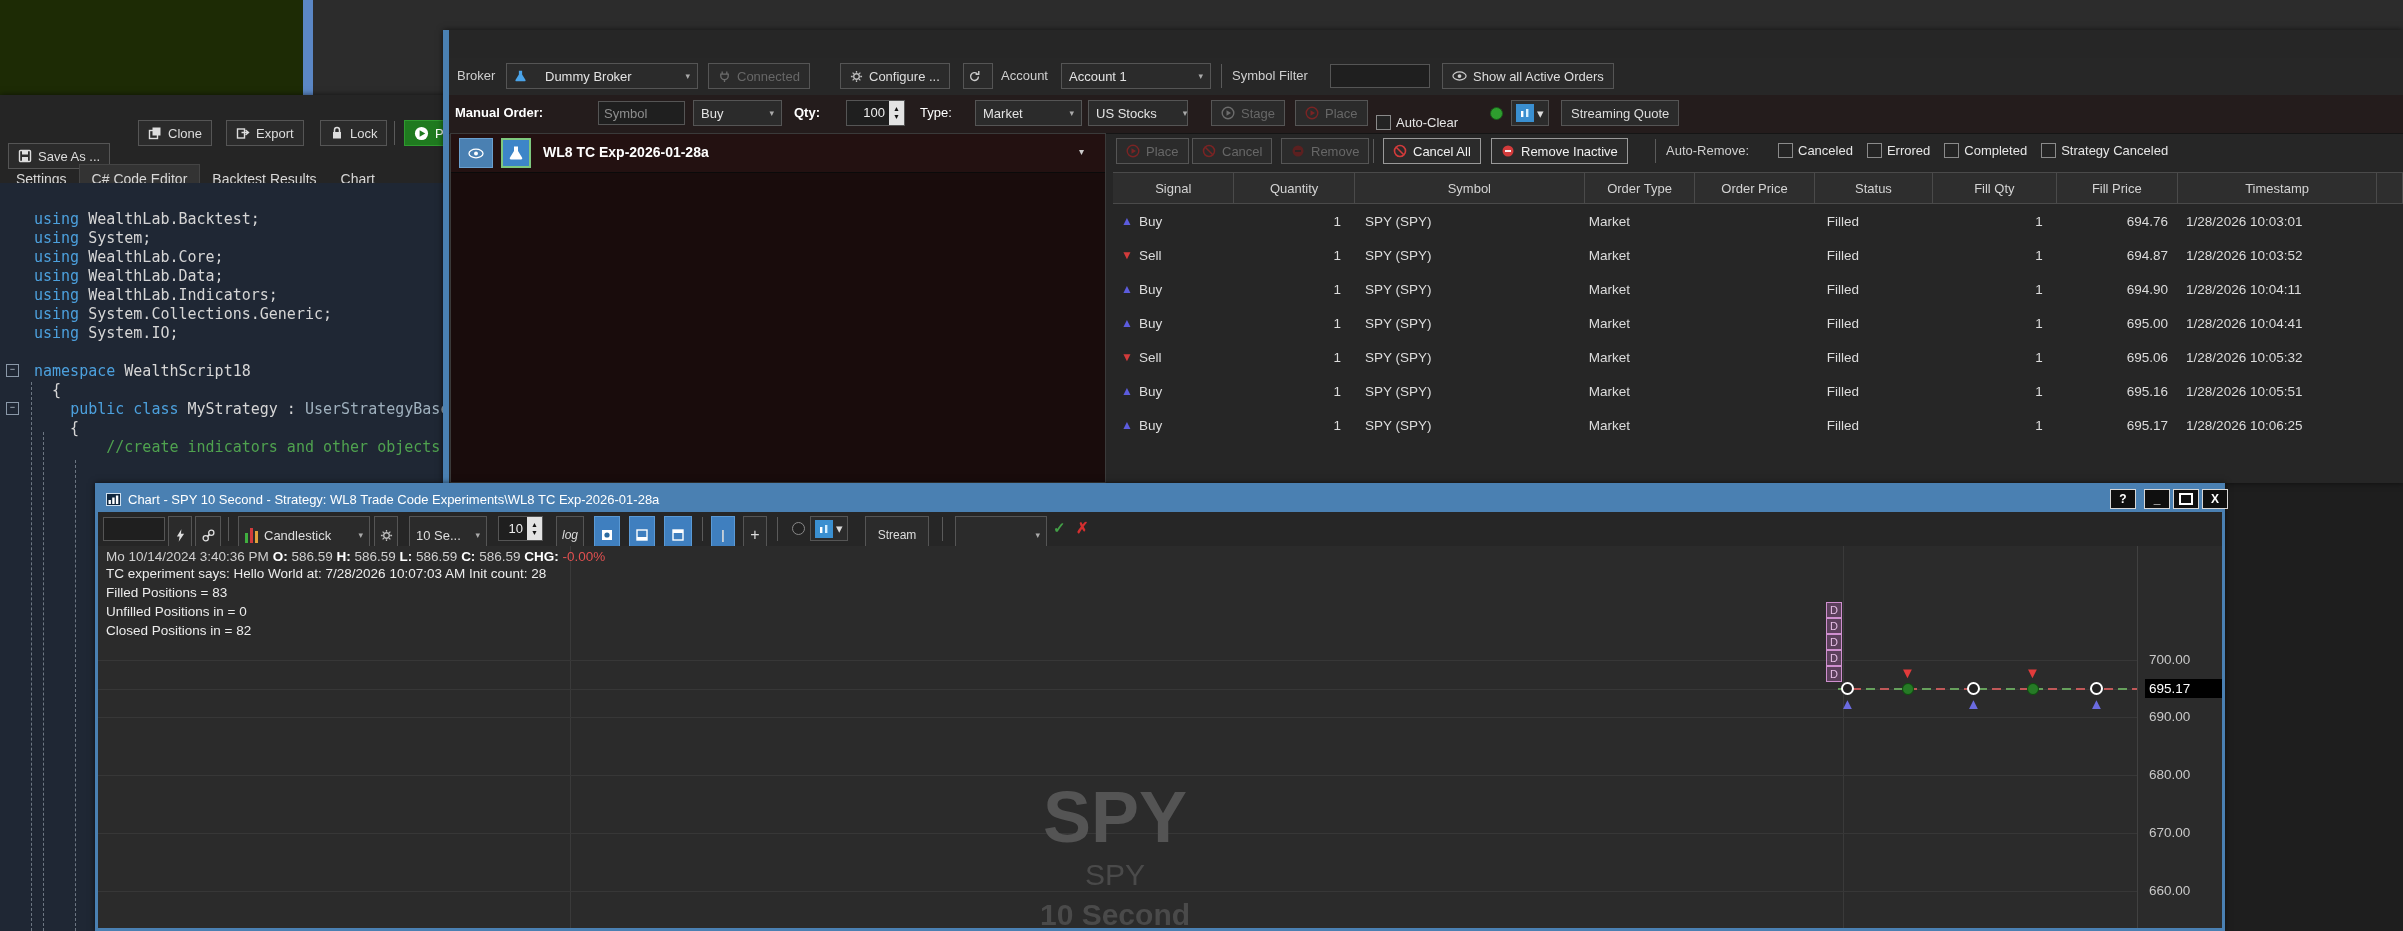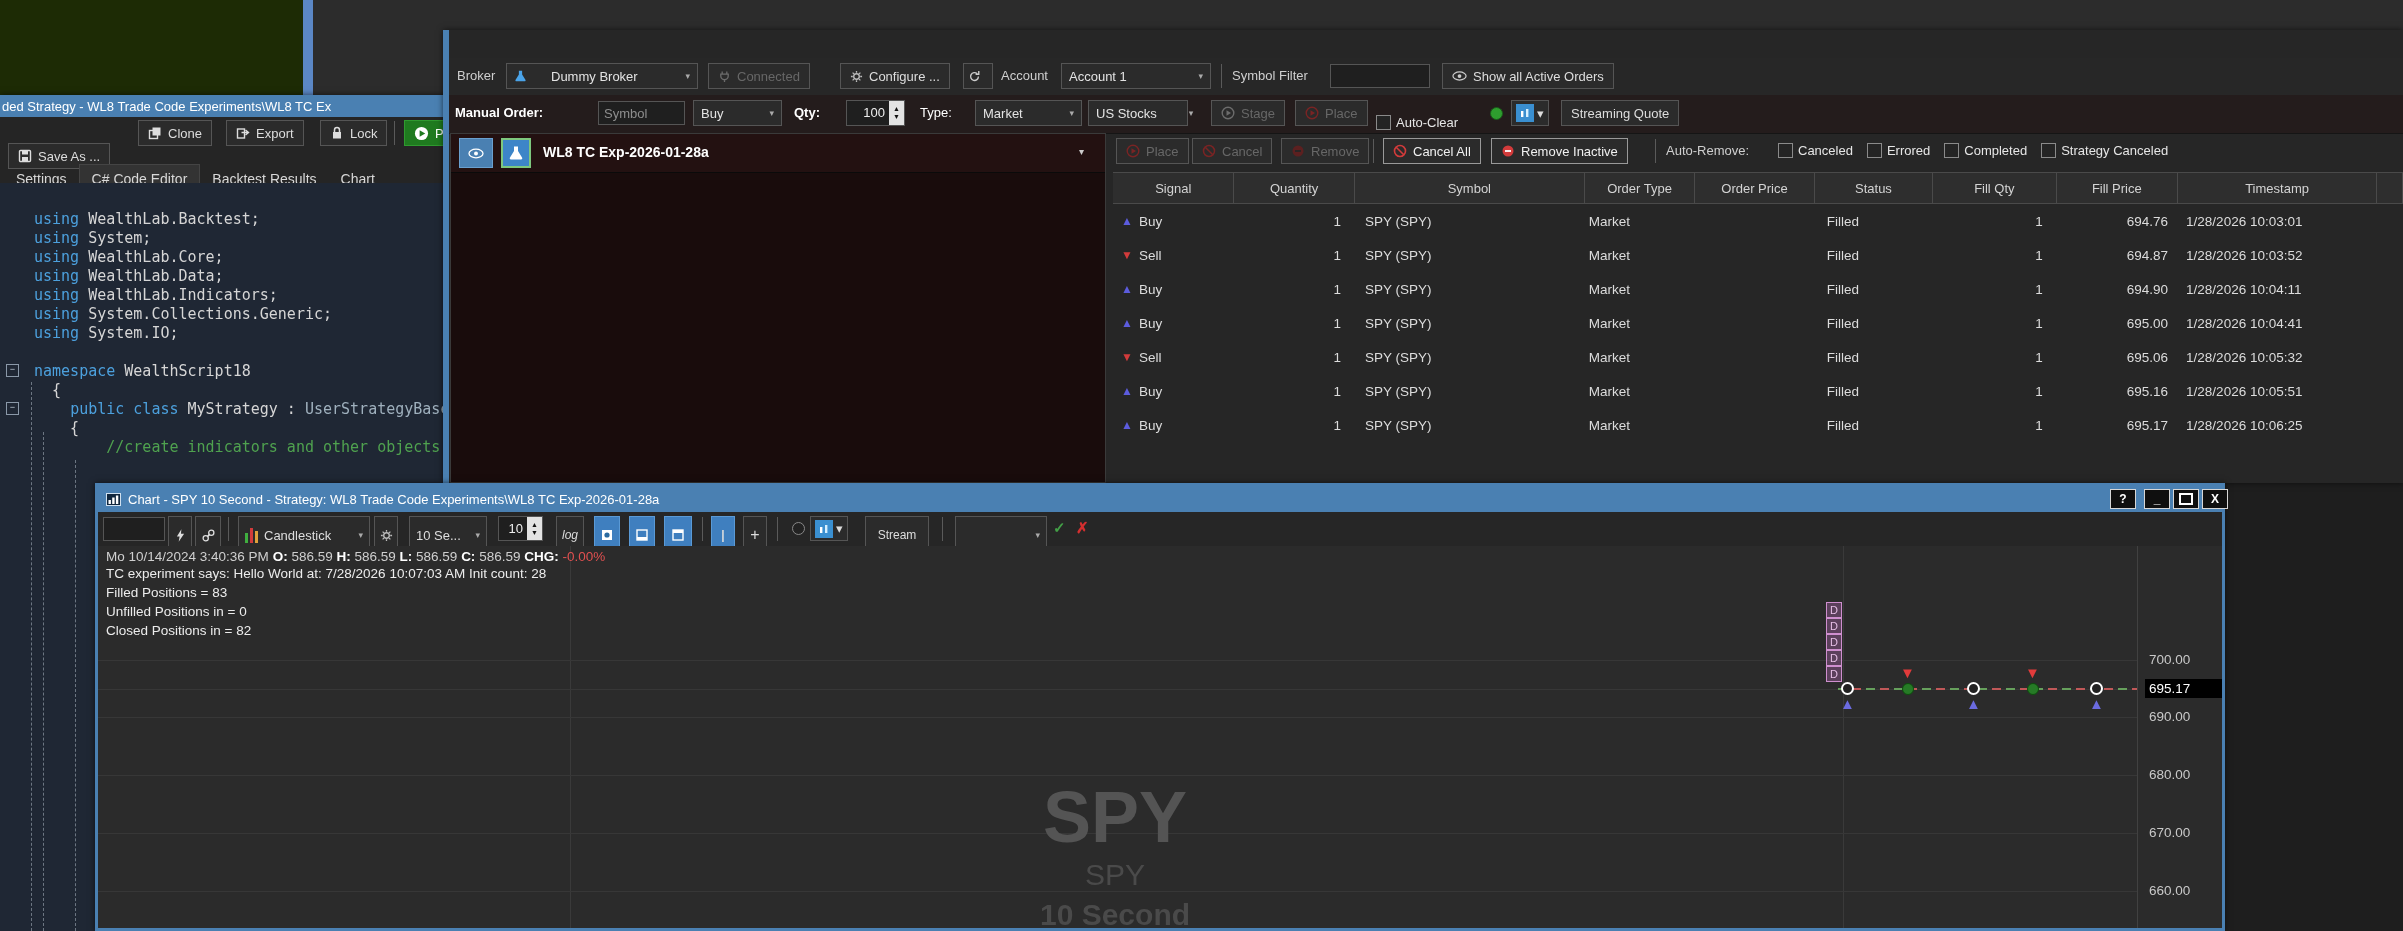--- a/index.html
+++ b/index.html
@@ -6,21 +6,21 @@
   #root{position:relative;width:2403px;height:931px;overflow:hidden;
         font-family:"Liberation Sans",sans-serif;color:#ddd;font-size:13px;}
   .abs{position:absolute;}
   .titlebar{position:absolute;left:0;top:0;right:0;background:#4a80b2;color:#fff;
             display:flex;align-items:center;gap:7px;padding:0 8px;font-size:13px;}
   .win{position:absolute;background:#262626;box-shadow:0 0 6px rgba(0,0,0,.6);}
   .btn{display:inline-flex;align-items:center;gap:6px;background:#2b2b2b;border:1px solid #555;
        color:#ddd;height:26px;padding:0 9px;font-size:13px;box-sizing:border-box;white-space:nowrap;}
   .btn.disabled{color:#676767;}
   .btn.framed{border:1px solid #999;color:#f0f0f0;}
-  .dd{display:inline-flex;align-items:center;gap:24px;background:#2b2b2b;border:1px solid #555;
+  .dd{display:inline-flex;align-items:center;gap:18px;background:#2b2b2b;border:1px solid #555;
       color:#e3e3e3;height:26px;padding:0 7px;font-size:13px;box-sizing:border-box;white-space:nowrap;}
   .dd .car{margin-left:auto;color:#aaa;font-size:9px;padding-left:8px;}
   .inp{background:#1f1f1f;border:1px solid #555;color:#ddd;height:24px;box-sizing:border-box;
        font-size:13px;padding:0 5px;font-family:"Liberation Sans",sans-serif;}
   .inp::placeholder{color:#8e8e8e;}
   .lbl{color:#cfcfcf;white-space:nowrap;}
   .sep{width:1px;background:#5a5a5a;height:24px;}
   .chk-box{width:15px;height:15px;background:#242424;border:1px solid #8a8a8a;display:inline-block;box-sizing:border-box;}
   .chk-item{display:inline-flex;align-items:center;gap:5px;color:#e6e6e6;}
   .spin{display:inline-flex;height:26px;box-sizing:border-box;border:1px solid #555;background:#1f1f1f;}
@@ -102,23 +102,20 @@
 <body>
 
 <div id="root">
 
   <div class="abs" style="left:0;top:0;width:303px;height:95px;background:#1d2b05;"></div>
   <div class="abs" style="left:303px;top:0;width:10px;height:95px;background:#5b87c5;"></div>
   <div class="abs" style="left:313px;top:0;width:2090px;height:30px;background:#2c2c2c;"></div>
   <div class="abs" style="left:313px;top:0;width:130px;height:95px;background:#2c2c2c;"></div>
 
   <div class="win" id="sw">
-    <div class="titlebar">
-      <span>ded Strategy - WL8 Trade Code Experiments\WL8 TC Ex</span>
-    </div>
     <div id="sw-toolbar">
       <div class="btn abs" style="left:8px;top:3px;margin-top:23px;">
         <span class="icn">
             <svg width="14" height="14" viewBox="0 0 14 14">
               <rect x="1.5" y="1.5" width="11" height="11" rx="1" fill="none" stroke="#ddd" stroke-width="1.4"></rect>
               <rect x="4" y="1.5" width="6" height="4" fill="#ddd"></rect>
               <rect x="4" y="8" width="6" height="4.5" fill="#ddd"></rect>
             </svg>
           </span>
         <span>Save As ...</span>

